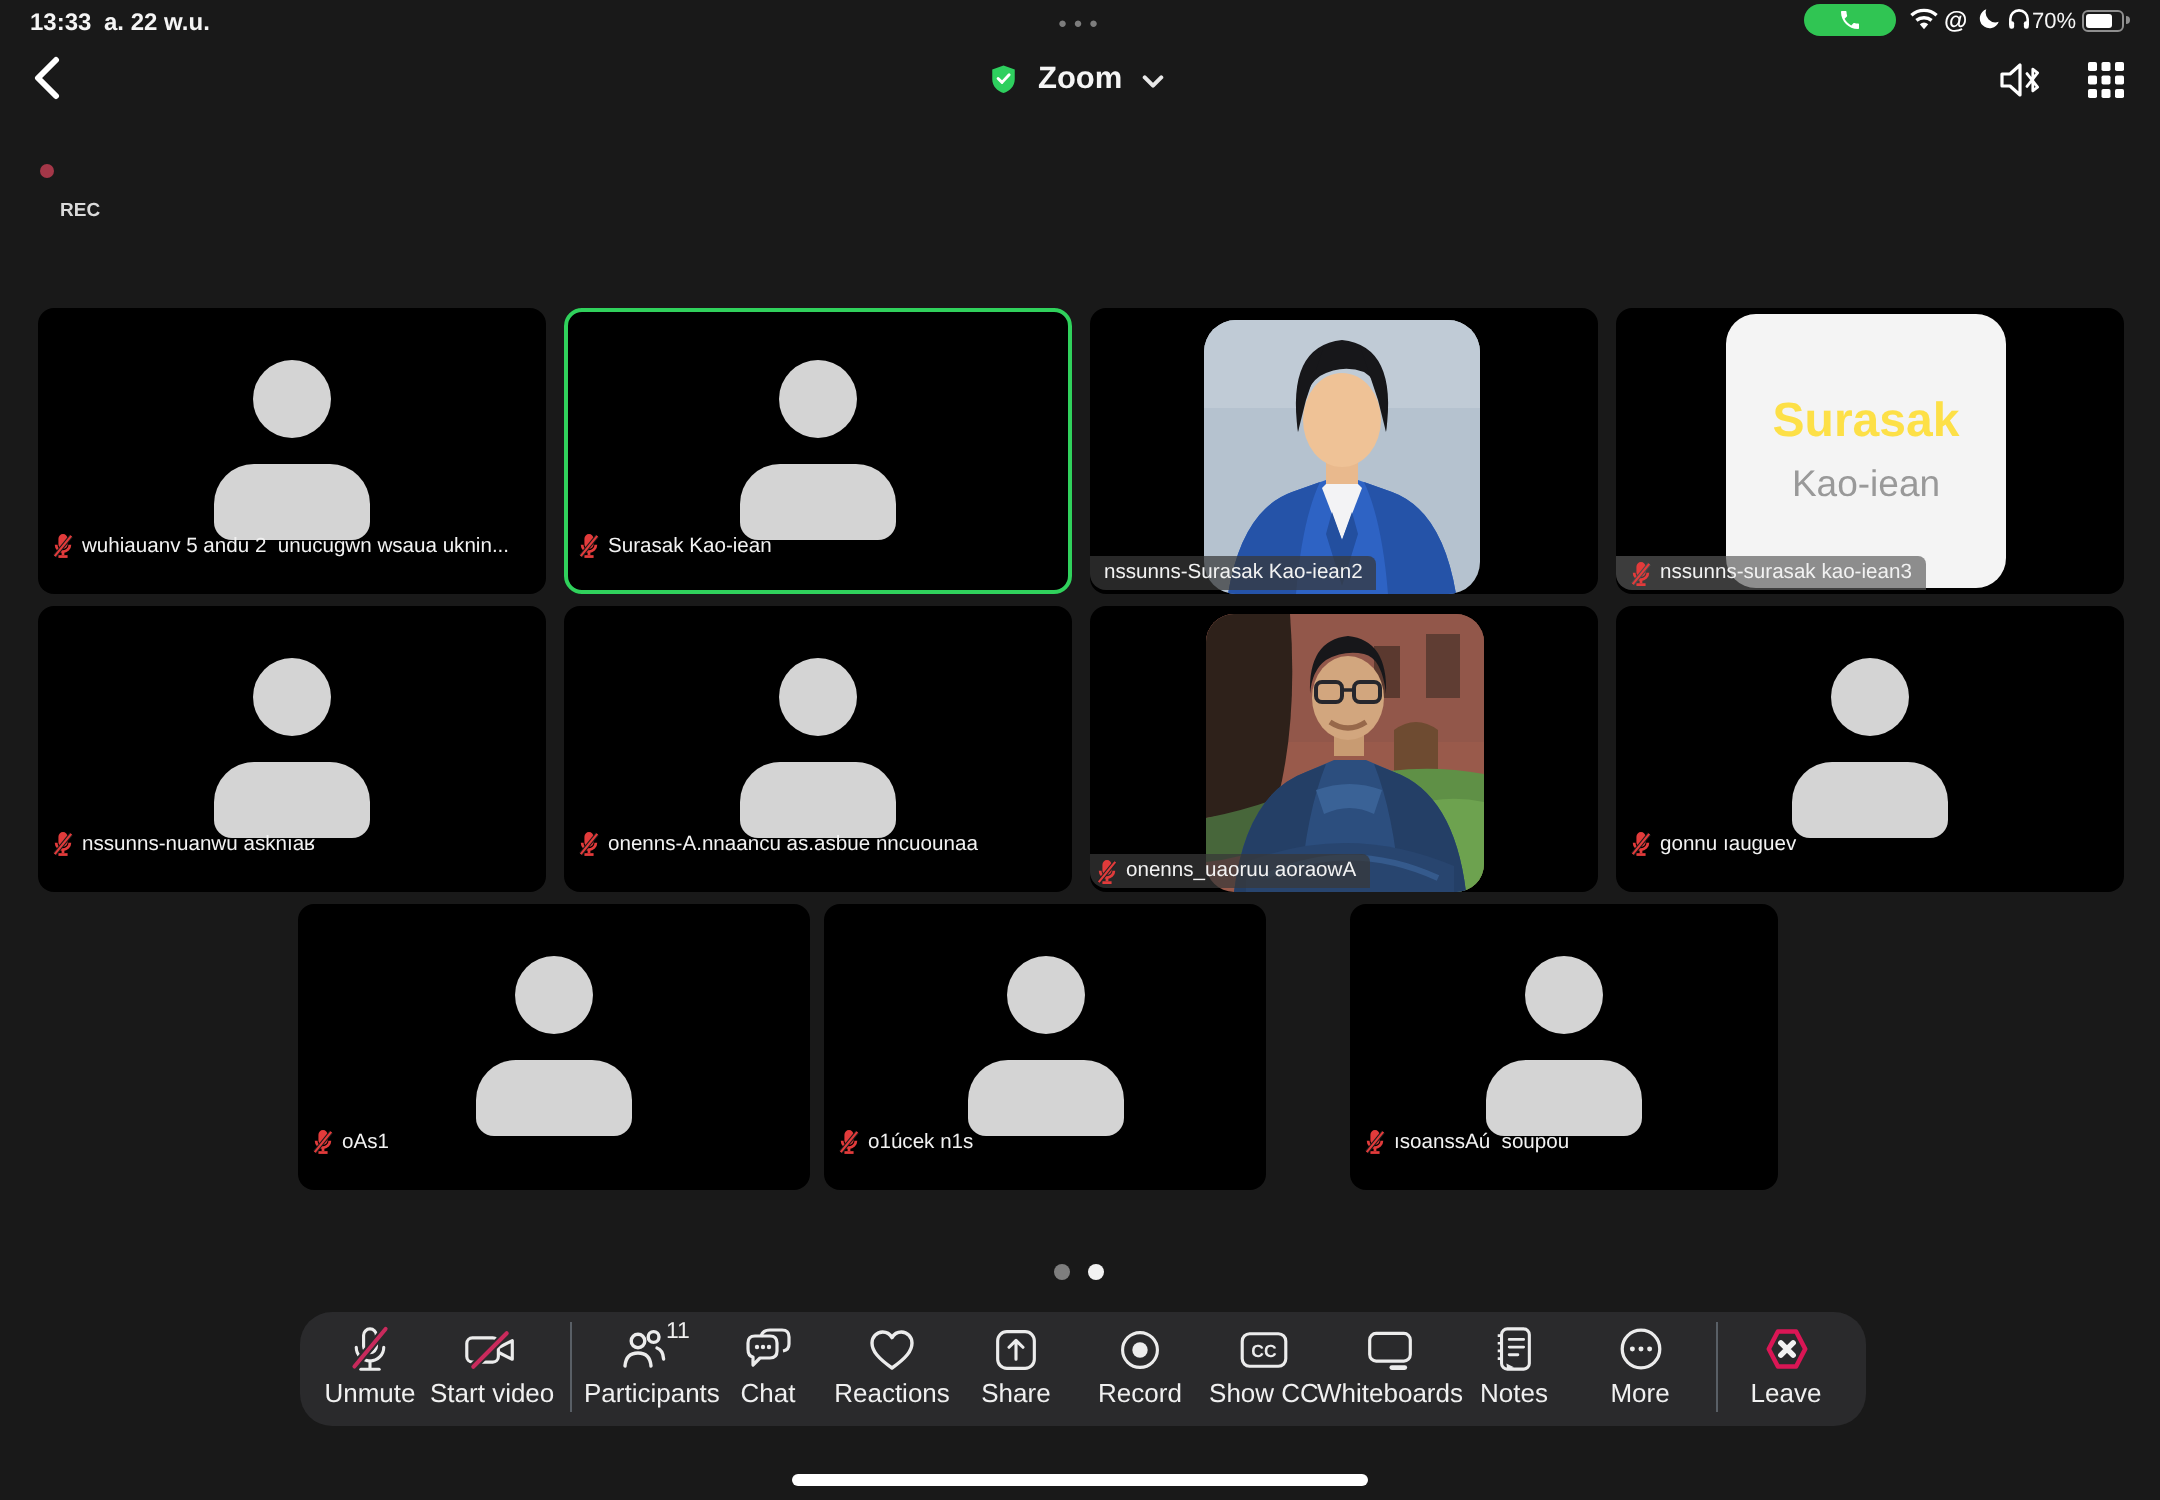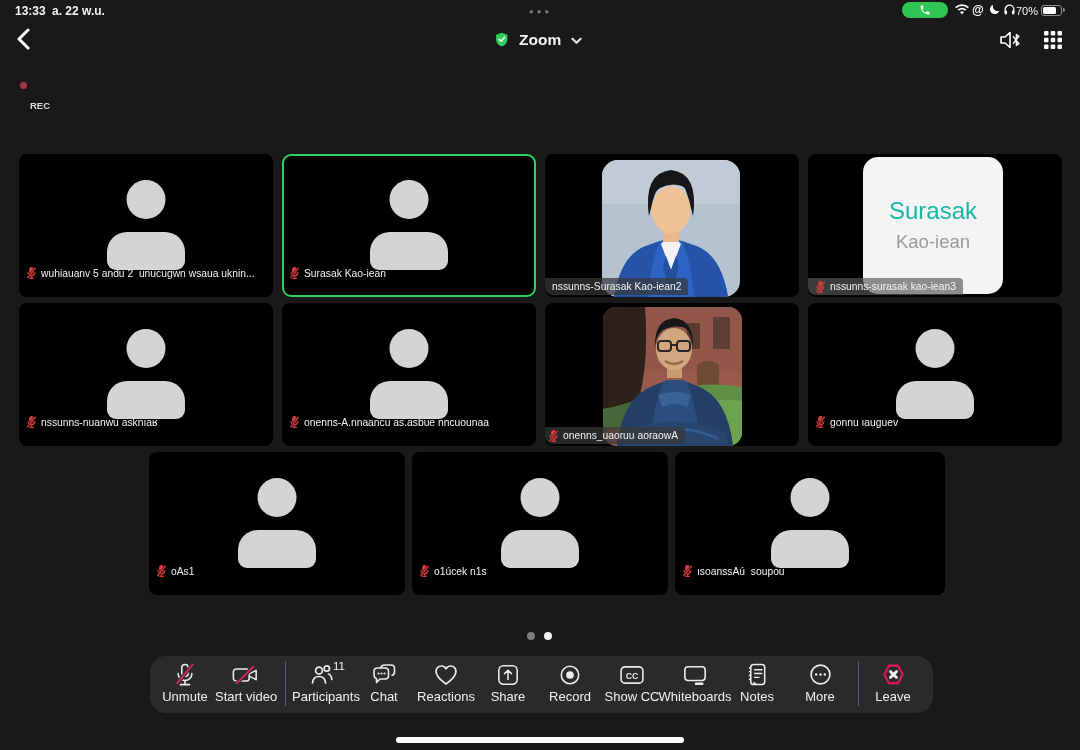--- a/index.html
+++ b/index.html
@@ -149,21 +149,21 @@
         <path d="M47 56 Q44 20 60 13 L51 40 Z" fill="#17171a"></path>
         <path d="M91 56 Q94 20 78 13 L87 40 Z" fill="#17171a"></path>
       </g>
     </svg>
     <div class="lbl" style="left:0; bottom:2px; padding:0 7px 0 7px; height:17px; background:rgba(55,55,55,0.72); border-radius:0 4px 0 8px;">
         <span>nssunns-Surasak Kao-iean2</span>
       </div>
   </div>
   <div class="tile" style="left:808px; top:154px; width:254px; height:143px; overflow:hidden;">
     <div class="abs" style="left:55px; top:3px; width:140px; height:137px; background:#f4f4f4; border-radius:15px;"></div>
-    <div class="abs" style="left:55px; top:43px; width:140px; text-align:center; color:#14b8a6; font-size:24px; font-weight:normal;">Surasak</div>
+    <div class="abs" style="left:55px; top:43px; width:140px; text-align:center; color:#fde047; font-size:24px; font-weight:bold;">Surasak</div>
     <div class="abs" style="left:55px; top:77px; width:140px; text-align:center; color:#999; font-size:18.5px;">Kao-iean</div>
     <div class="lbl" style="left:0; bottom:2px; padding:0 7px 0 7px; height:17px; background:rgba(90,90,90,0.67); border-radius:0 4px 0 8px;">
         <svg width="11" height="12" viewBox="0 0 24 26">
           <g stroke="#e23b3b" fill="none" stroke-width="3">
             <rect x="8.5" y="1.5" width="7" height="13" rx="3.5" fill="#e23b3b"></rect>
             <path d="M4.5 11.5a7.5 7.5 0 0 0 15 0"></path>
             <path d="M12 19v4"></path>
             <path d="M7 24.5h10"></path>
           </g>
           <path d="M3 24 L21 2" stroke="#4b4b4b" stroke-width="4.6"></path>
@@ -281,38 +281,38 @@
             <path d="M4.5 11.5a7.5 7.5 0 0 0 15 0"></path>
             <path d="M12 19v4"></path>
             <path d="M7 24.5h10"></path>
           </g>
           <path d="M3 24 L21 2" stroke="#191919" stroke-width="4.6"></path>
           <path d="M3 24 L21 2" stroke="#e23b3b" stroke-width="2.4"></path>
         </svg>
         <span>oAs1</span>
       </div>
   </div>
-  <div class="tile" style="left:412px; top:452px; width:256px; height:143px;">
+  <div class="tile" style="left:412px; top:452px; width:221px; height:143px;">
     <div class="avh"></div>
       <div class="avb"></div>
     <div class="lbl">
         <svg width="11" height="12" viewBox="0 0 24 26">
           <g stroke="#e23b3b" fill="none" stroke-width="3">
             <rect x="8.5" y="1.5" width="7" height="13" rx="3.5" fill="#e23b3b"></rect>
             <path d="M4.5 11.5a7.5 7.5 0 0 0 15 0"></path>
             <path d="M12 19v4"></path>
             <path d="M7 24.5h10"></path>
           </g>
           <path d="M3 24 L21 2" stroke="#191919" stroke-width="4.6"></path>
           <path d="M3 24 L21 2" stroke="#e23b3b" stroke-width="2.4"></path>
         </svg>
         <span>o1úcek n1s</span>
       </div>
   </div>
-  <div class="tile" style="left:675px; top:452px; width:270px; height:143px;">
+  <div class="tile" style="left:675px; top:452px; width:214px; height:143px;">
     <div class="avh"></div>
       <div class="avb"></div>
     <div class="lbl">
         <svg width="11" height="12" viewBox="0 0 24 26">
           <g stroke="#e23b3b" fill="none" stroke-width="3">
             <rect x="8.5" y="1.5" width="7" height="13" rx="3.5" fill="#e23b3b"></rect>
             <path d="M4.5 11.5a7.5 7.5 0 0 0 15 0"></path>
             <path d="M12 19v4"></path>
             <path d="M7 24.5h10"></path>
           </g>

